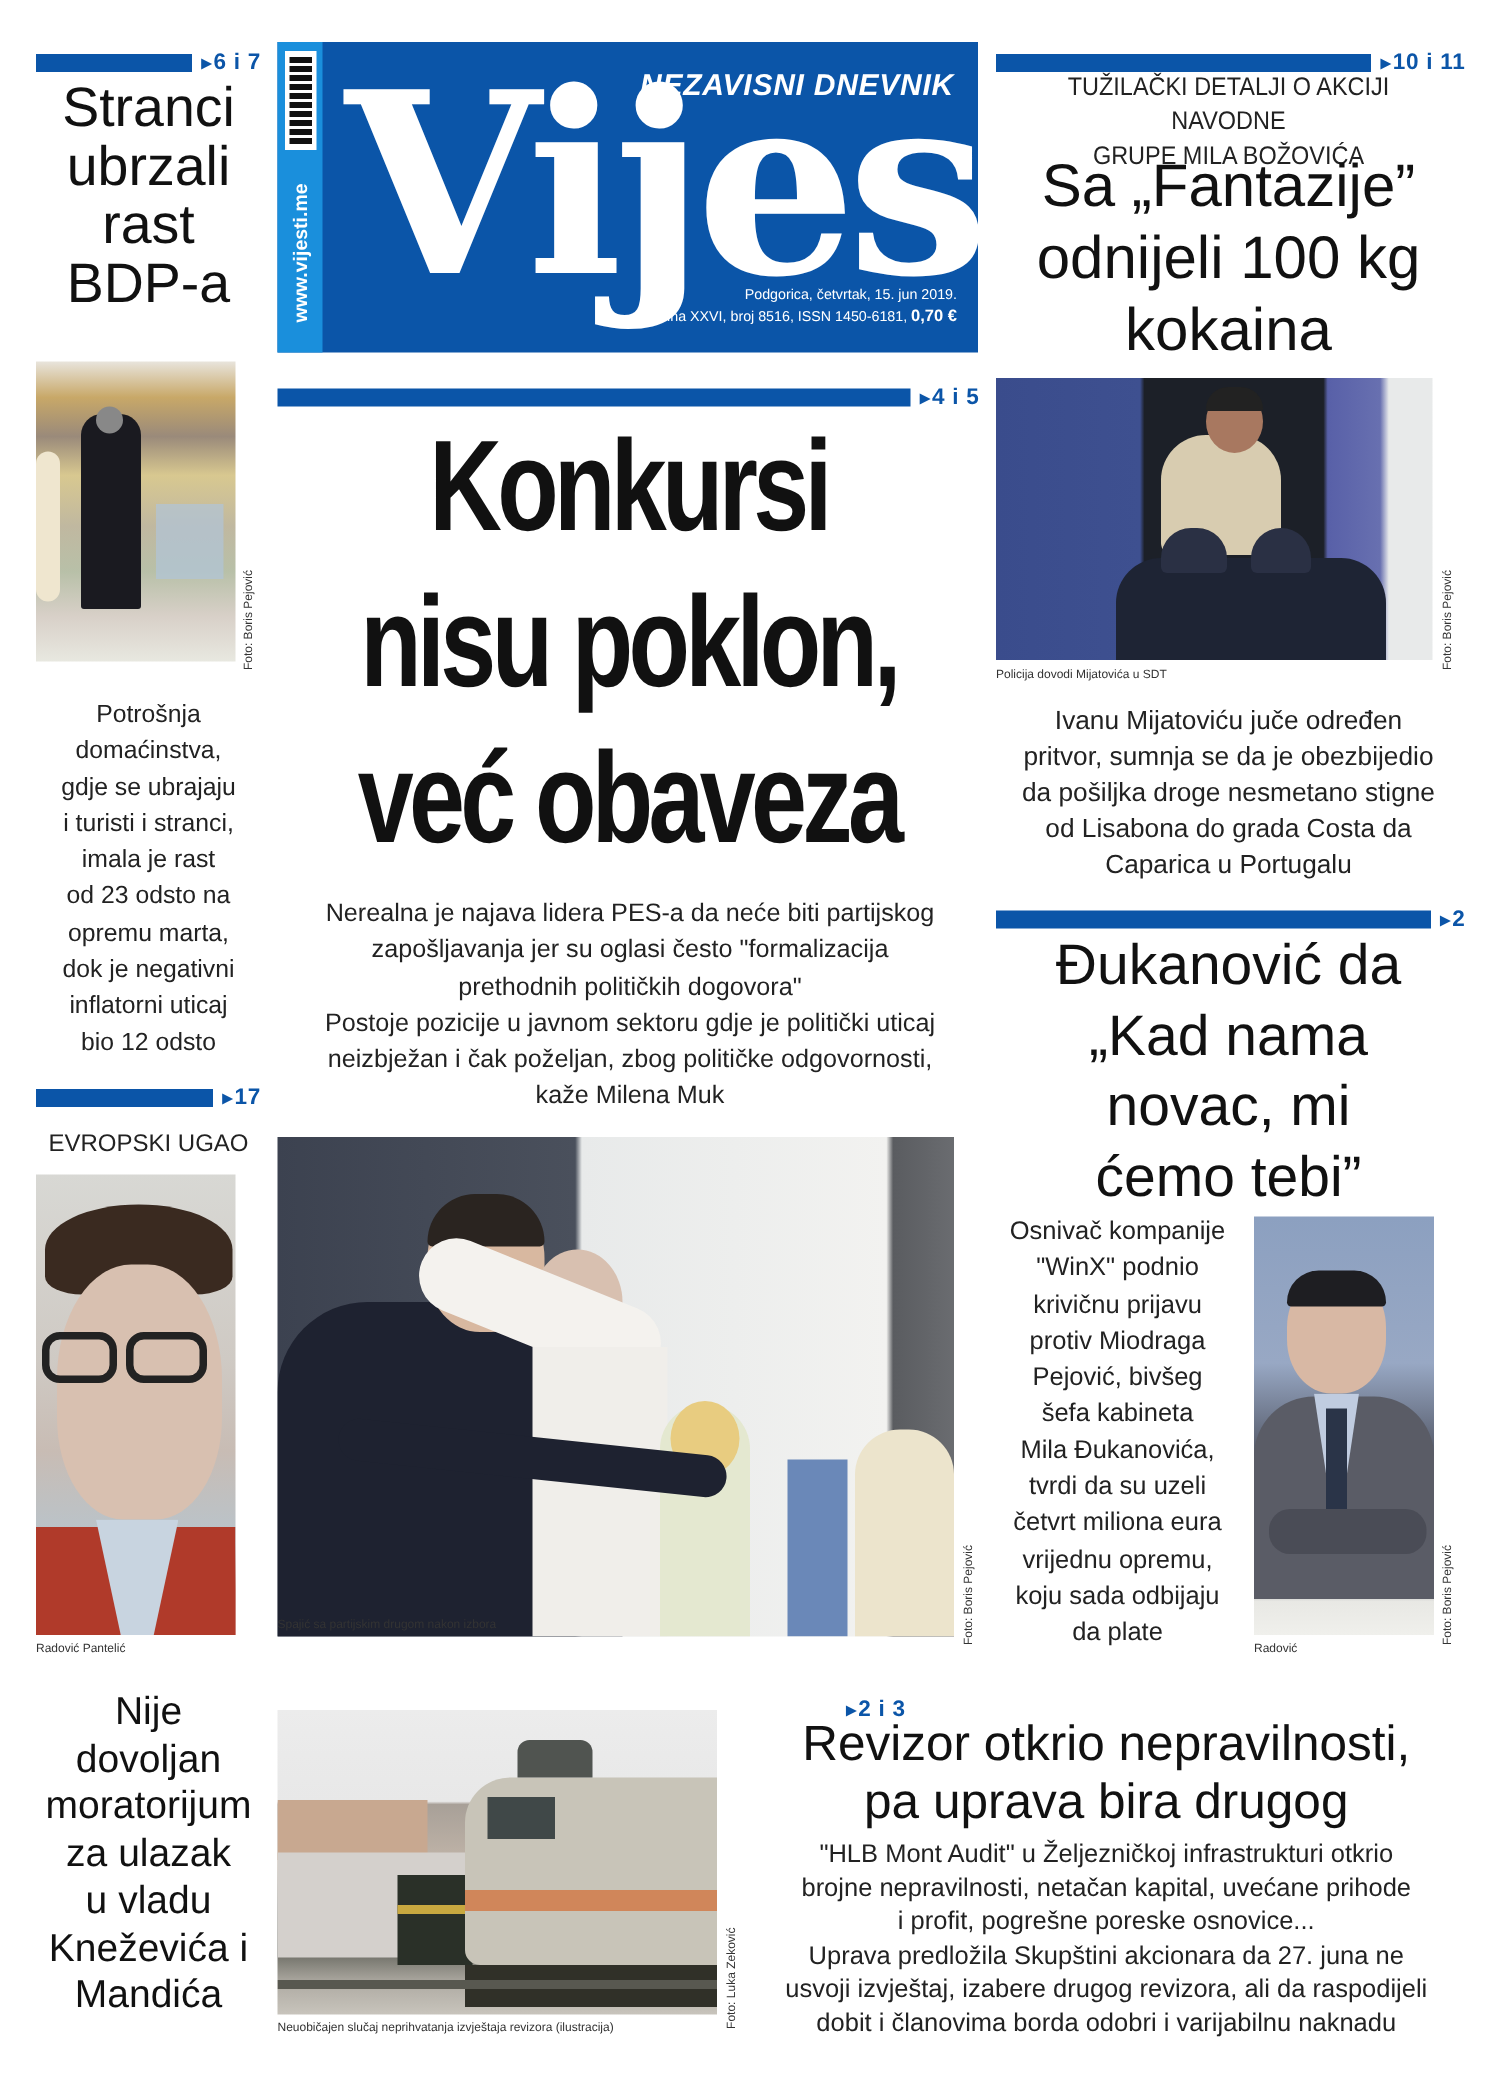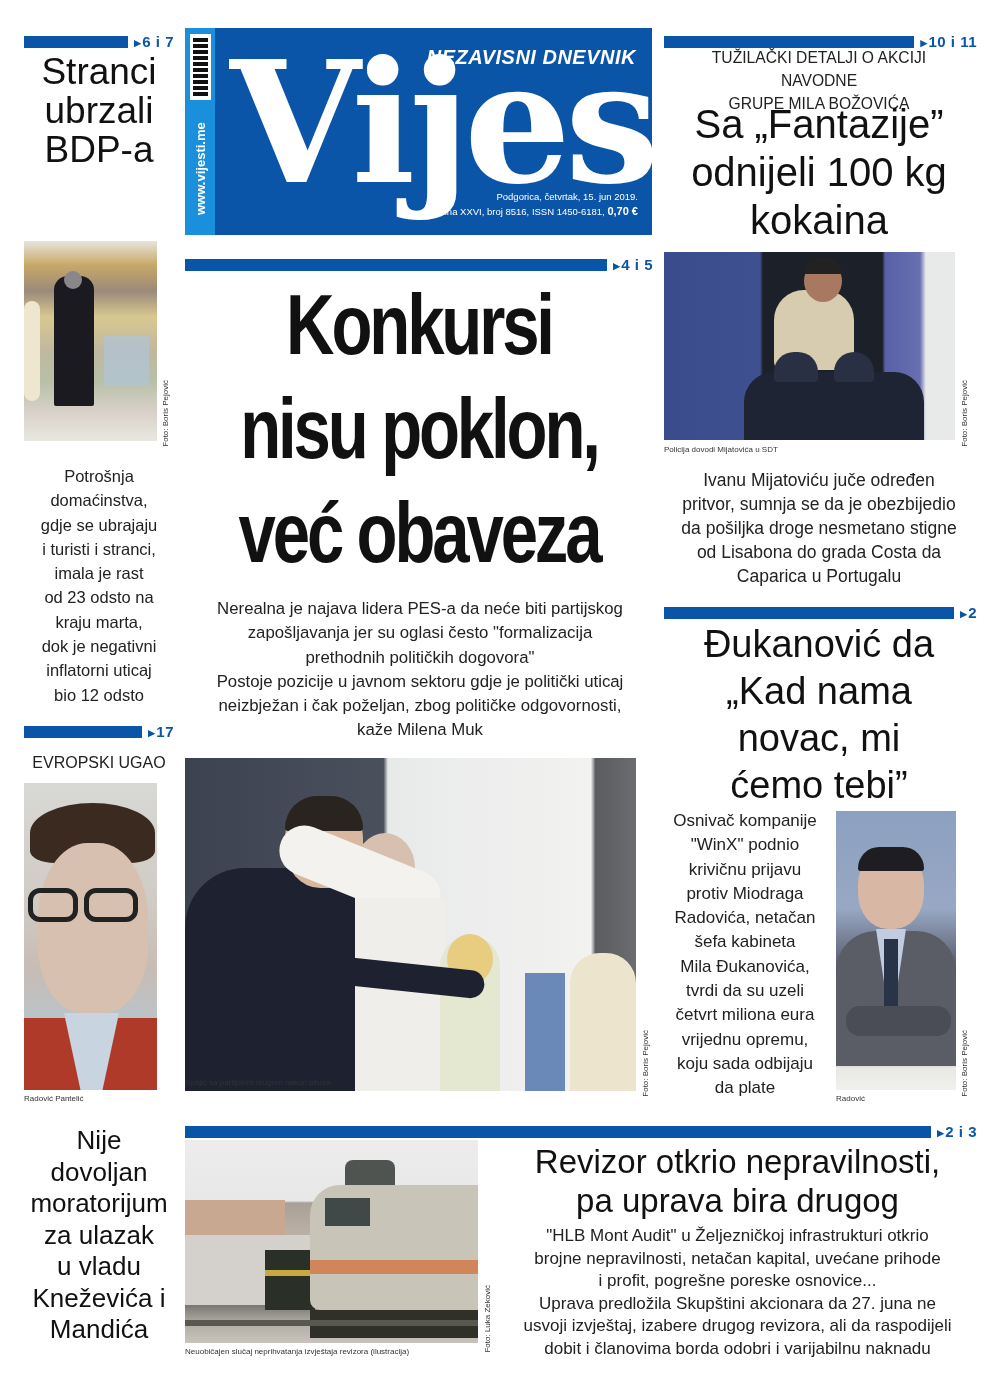--- a/index.html
+++ b/index.html
@@ -50,39 +50,40 @@
   <div class="meta2"><span>godina XXVI, broj 8516, ISSN 1450-6181,</span> <b>0,70 €</b></div>
 </div>
 
 <div class="rule" style="left:24px; top:28px; width:150px;">
   <div class="bar"></div>
     <span class="ref">6 i 7</span>
 </div>
 <div class="abs headline" style="left:20px; top:52px; width:158px; font-size:37px; line-height:39px;">
   <div>Stranci</div>
   <div>ubrzali</div>
+  <div>rast</div>
   <div>BDP-a</div>
 </div>
 
 <div class="photo" style="left:24px; top:241px; width:133px; height:200px; background: linear-gradient(180deg,#e8e4dc 0%,#c8a868 12%,#9a8a7a 25%,#d8c890 38%,#c0b8a0 55%,#b8c0a8 70%,#d8d0c8 85%,#e8e8e0 100%);">
   <div class="abs" style="left:30px; top:35px; width:40px; height:130px; background:#1a1a20; border-radius:14px 14px 2px 2px;"></div>
   <div class="abs" style="left:40px; top:30px; width:18px; height:18px; background:#888; border-radius:50%;"></div>
   <div class="abs" style="left:0px; top:60px; width:16px; height:100px; background:#efe6cf; border-radius:8px;"></div>
   <div class="abs" style="left:80px; top:95px; width:45px; height:50px; background:#b0c4d8; opacity:.7;"></div>
 </div>
 <div class="credit" style="left:161px; top:380px;">Foto: Boris Pejović</div>
 
 <div class="abs body-text" style="left:20px; top:464px; width:158px; font-size:16.5px; line-height:24.3px;">
   <div>Potrošnja</div>
   <div>domaćinstva,</div>
   <div>gdje se ubrajaju</div>
   <div>i turisti i stranci,</div>
   <div>imala je rast</div>
   <div>od 23 odsto na</div>
-  <div>kraju marta,</div>
+  <div>opremu marta,</div>
   <div>dok je negativni</div>
   <div>inflatorni uticaj</div>
   <div>bio 12 odsto</div>
 </div>
 
 <div class="rule" style="left:24px; top:718px; width:150px;">
   <div class="bar"></div>
     <span class="ref">17</span>
 </div>
 <div class="abs" style="left:20px; top:754px; width:158px; text-align:center; font-size:16px; color:#222;">EVROPSKI UGAO</div>
@@ -184,42 +185,42 @@
   <div>„Kad nama</div>
   <div>novac, mi</div>
   <div>ćemo tebi”</div>
 </div>
 
 <div class="abs body-text" style="left:660px; top:809px; width:170px; font-size:17px; line-height:24.3px;">
   <div>Osnivač kompanije</div>
   <div>"WinX" podnio</div>
   <div>krivičnu prijavu</div>
   <div>protiv Miodraga</div>
-  <div>Radovića, netačan</div>
+  <div>Pejović, bivšeg</div>
   <div>šefa kabineta</div>
   <div>Mila Đukanovića,</div>
   <div>tvrdi da su uzeli</div>
   <div>četvrt miliona eura</div>
   <div>vrijednu opremu,</div>
   <div>koju sada odbijaju</div>
   <div>da plate</div>
 </div>
 
 <div class="photo" style="left:836px; top:811px; width:120px; height:279px; background: linear-gradient(180deg,#8ca0c0 0%,#98a8c4 35%,#5a6070 55%,#4a5060 85%,#e8e8e4 92%,#f0f0ec 100%);">
   <div class="abs" style="left:22px; top:38px; width:66px; height:80px; background:#d8b8a4; border-radius:45%;"></div>
   <div class="abs" style="left:22px; top:36px; width:66px; height:24px; background:#1e1e22; border-radius:30px 30px 4px 4px;"></div>
   <div class="abs" style="left:0px; top:120px; width:120px; height:135px; background:#5a5c66; border-radius:40px 40px 0 0;"></div>
   <div class="abs" style="left:40px; top:118px; width:30px; height:80px; background:#c0cce0; clip-path: polygon(0 0,100% 0,60% 100%,40% 100%);"></div>
   <div class="abs" style="left:48px; top:128px; width:14px; height:70px; background:#2a3448;"></div>
   <div class="abs" style="left:10px; top:195px; width:105px; height:30px; background:#4a4c56; border-radius:14px;"></div>
 </div>
 <div class="credit" style="left:960px; top:1030px;">Foto: Boris Pejović</div>
 <div class="caption" style="left:836px; top:1094px;">Radović</div>
 
-<div class="rule" style="left:185px; top:1118px; width:792px;">
+<div class="rule" style="left:185px; top:1118px; width:792px;flex-direction:column;">
   <div class="bar"></div>
     <span class="ref">2 i 3</span>
 </div>
 
 <div class="photo" style="left:185px; top:1140px; width:293px; height:203px; background: linear-gradient(180deg,#ececec 0%,#e8e8e8 30%,#a8a098 31%,#c0b4a8 50%,#8a8a84 65%,#707068 80%,#b0aca4 90%,#c8c4bc 100%);">
   <div class="abs" style="left:0; top:60px; width:100px; height:40px; background:#c8a890;"></div>
   <div class="abs" style="left:0; top:95px; width:130px; height:70px; background:#d4d0cc;"></div>
   <div class="abs" style="left:80px; top:110px; width:50px; height:60px; background:#2a3028;"></div>
   <div class="abs" style="left:80px; top:130px; width:50px; height:6px; background:#c8a840;"></div>
   <div class="abs" style="left:125px; top:45px; width:168px; height:125px; background:#c8c4b8; border-radius:30px 0 0 10px;"></div>

